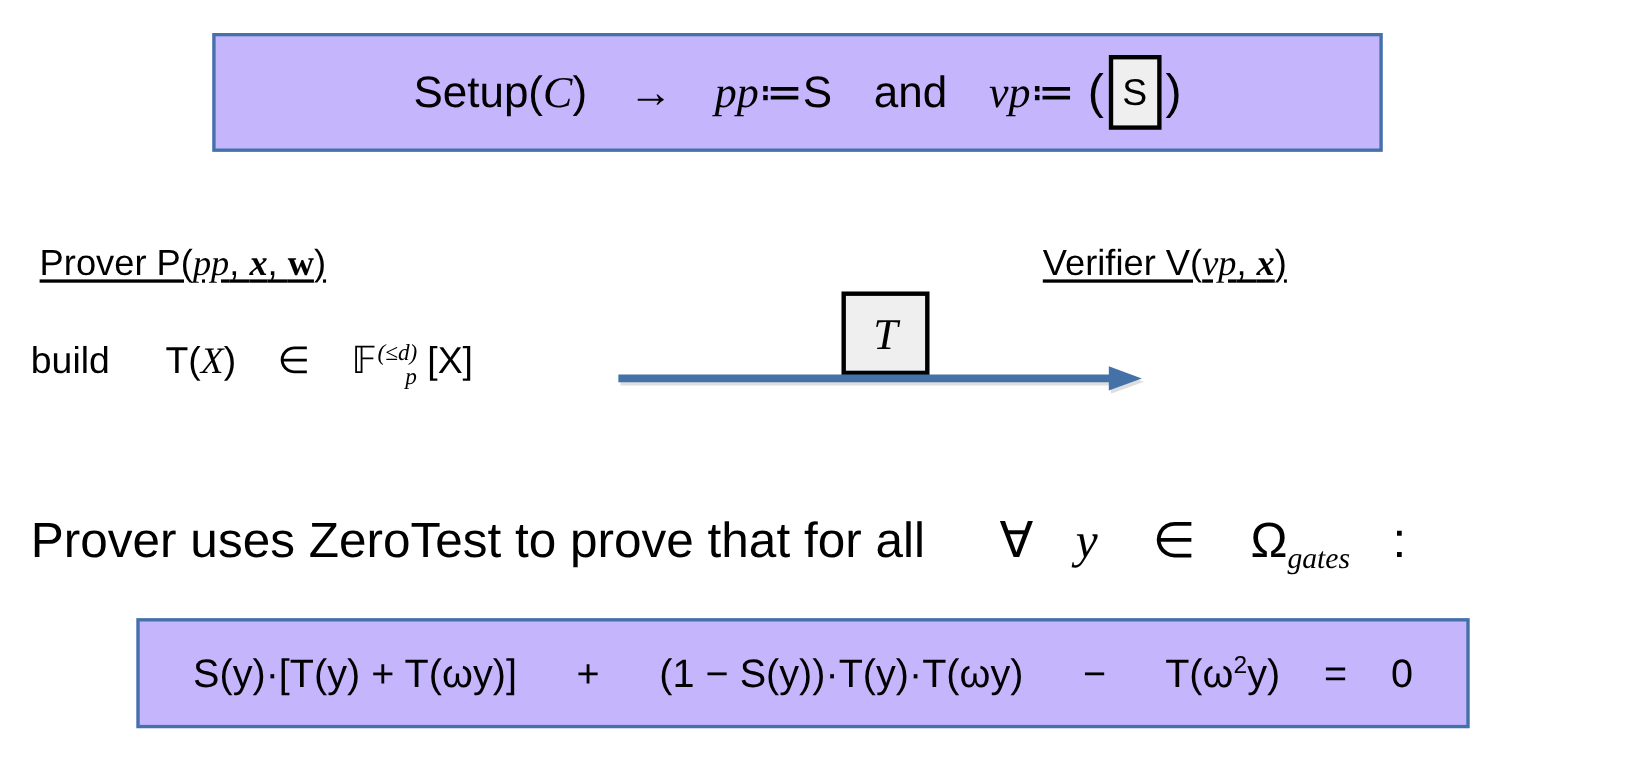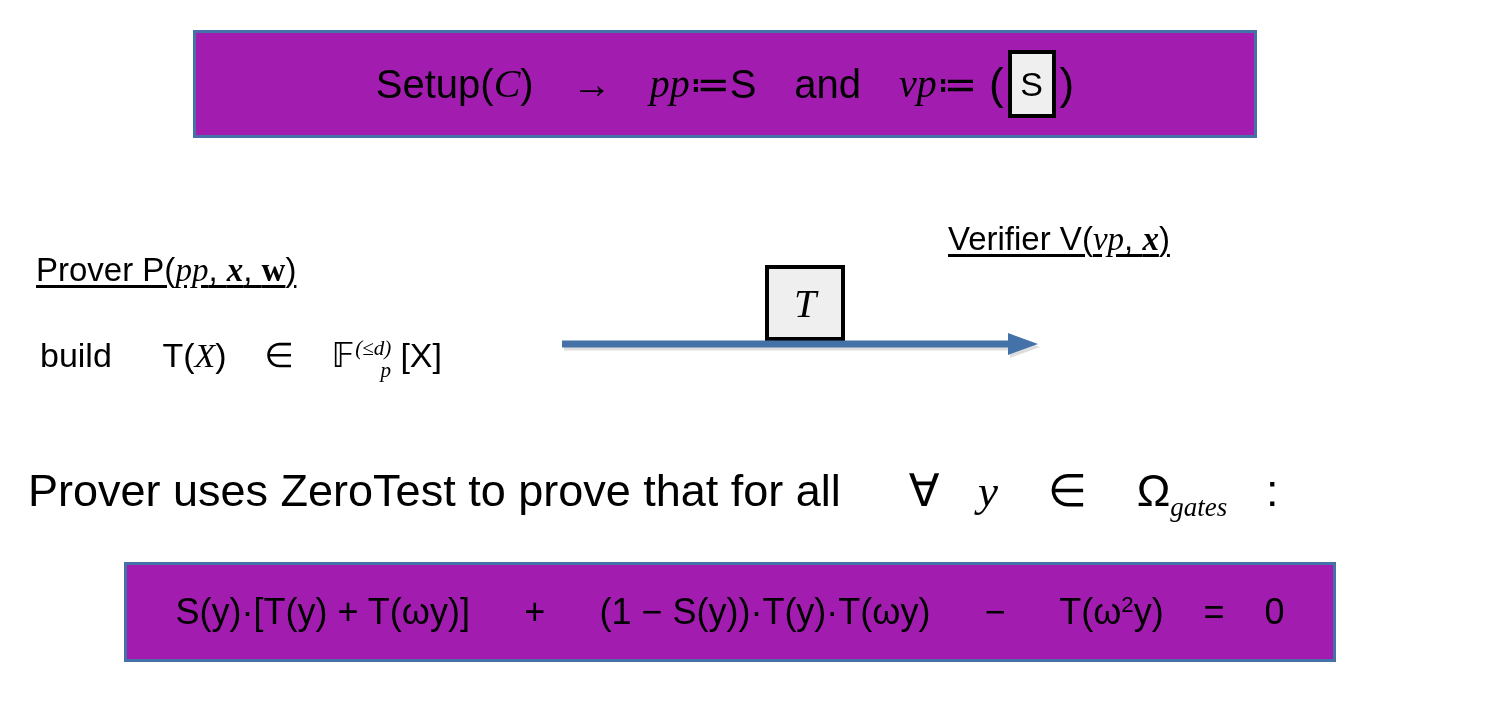--- a/index.html
+++ b/index.html
@@ -14,21 +14,21 @@
     overflow: hidden;
     font-family: "Liberation Sans", sans-serif;
     color: #000000;
   }
 
   
   .blue-box {
     position: absolute;
     box-sizing: border-box;
     border: 3px solid #4472A8;
-    background: #a21caf;
+    background: #c4b5fd;
     display: flex;
     align-items: center;
     justify-content: center;
   }
 
   
   #setup-box {
     left: 193px;
     top: 30px;
     width: 1064px;
@@ -98,32 +98,31 @@
 
   
   .party-label {
     position: absolute;
     font-size: 33px;
     white-space: nowrap;
     text-decoration: underline;
     text-underline-offset: 4px;
     line-height: 1;
   }
-  #prover-label { left: 36px;  top: 222px; margin-top: 31px; }
+  #prover-label { left: 36px;  top: 222px; }
   #verifier-label { left: 948px; top: 222px; text-decoration: underline; }
 
   
   #build-line {
     position: absolute;
-    left: 40px;
+    left: 28px;
     top: 310px;
     font-size: 34px;
     white-space: nowrap;
     line-height: 1;
-    margin-top: 28px;
   }
   .ffield {
     font-family: "DejaVu Sans", sans-serif;
     font-size: 34px;
   }
   .msub {
     display: inline-block;
     font-size: .62em;
     vertical-align: -0.45em;
     margin-left: -0.52em;

